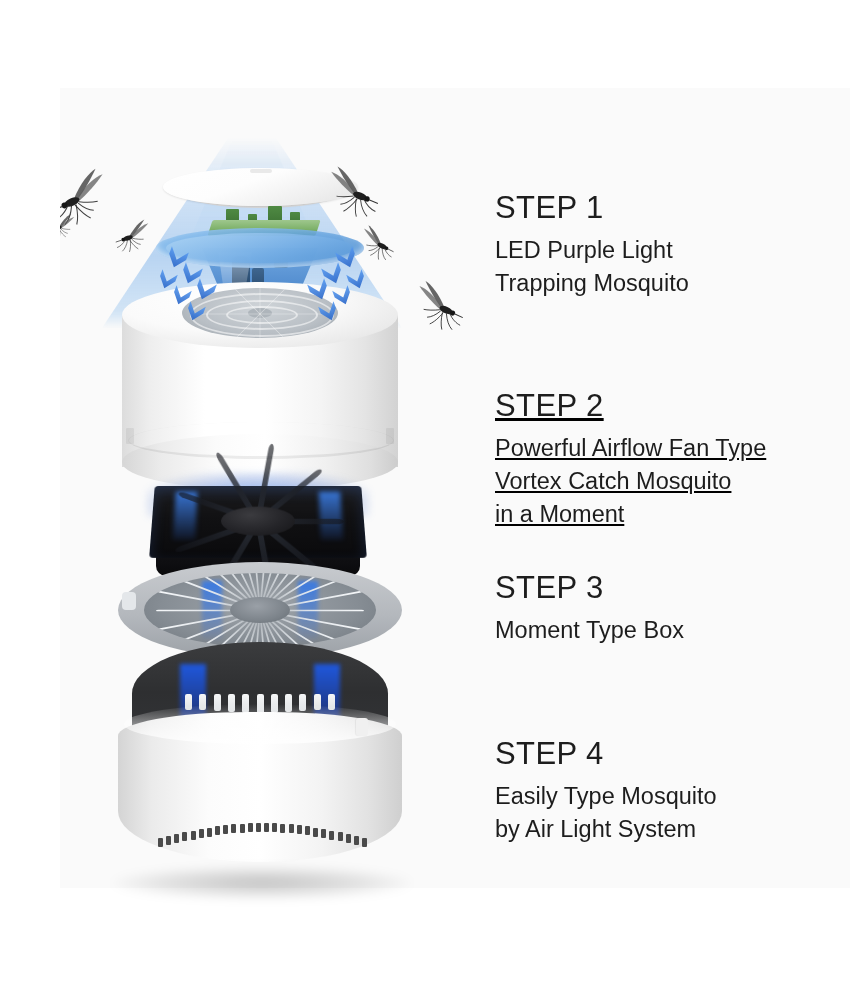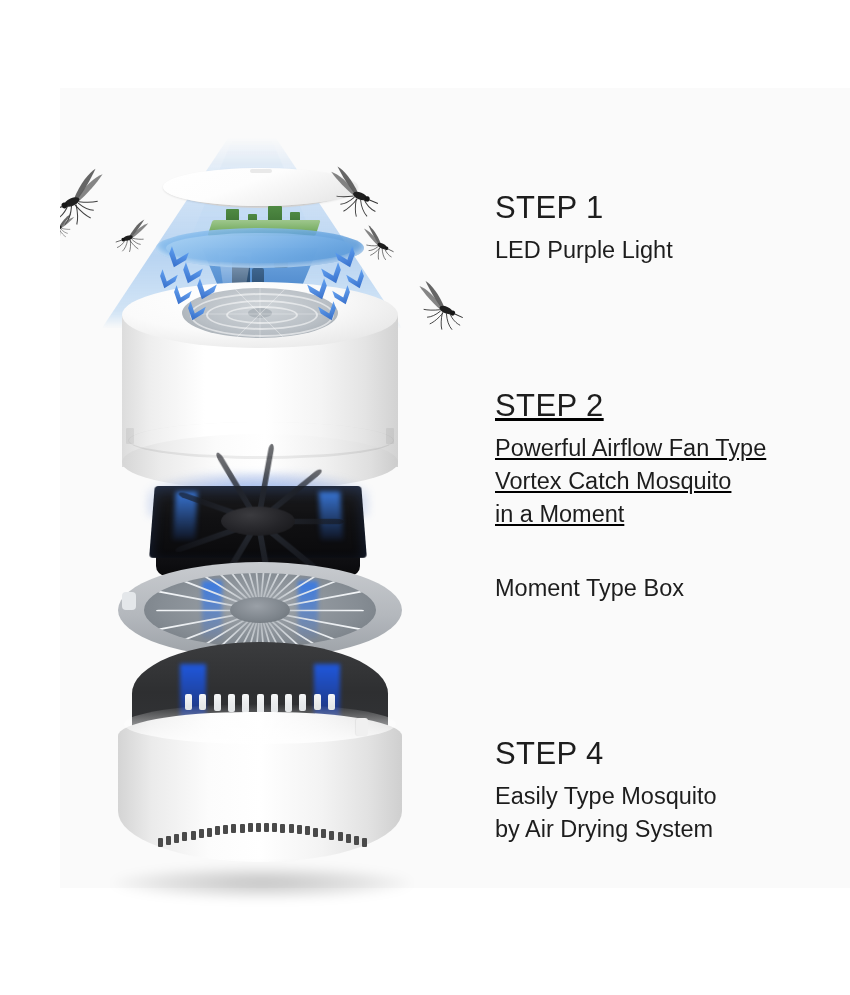--- a/index.html
+++ b/index.html
@@ -867,34 +867,36 @@
       </svg>
     </div>
 
   </div>
 
   <div class="steps">
 
     <div class="step s1">
       <div class="step-title">STEP 1</div>
       <div class="step-line">LED Purple Light</div>
+      <div class="step-line">Trapping Mosquito</div>
     </div>
 
     <div class="step s2">
       <div class="step-title">STEP 2</div>
       <div class="step-line">Powerful Airflow Fan Type</div>
       <div class="step-line">Vortex Catch Mosquito</div>
       <div class="step-line">in a Moment</div>
     </div>
 
     <div class="step s3">
+      <div class="step-title">STEP 3</div>
       <div class="step-line">Moment Type Box</div>
     </div>
 
     <div class="step s4">
       <div class="step-title">STEP 4</div>
       <div class="step-line">Easily Type Mosquito</div>
-      <div class="step-line">by Air Drying System</div>
+      <div class="step-line">by Air Light System</div>
     </div>
 
   </div>
 
 </div>
 
 </body></html>

